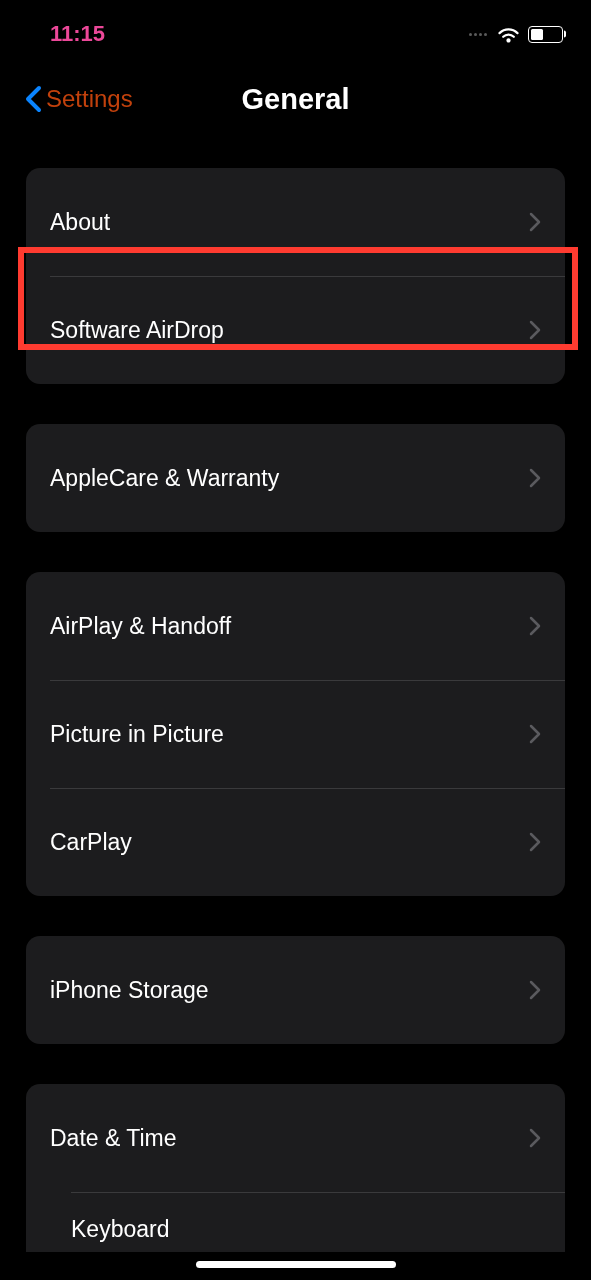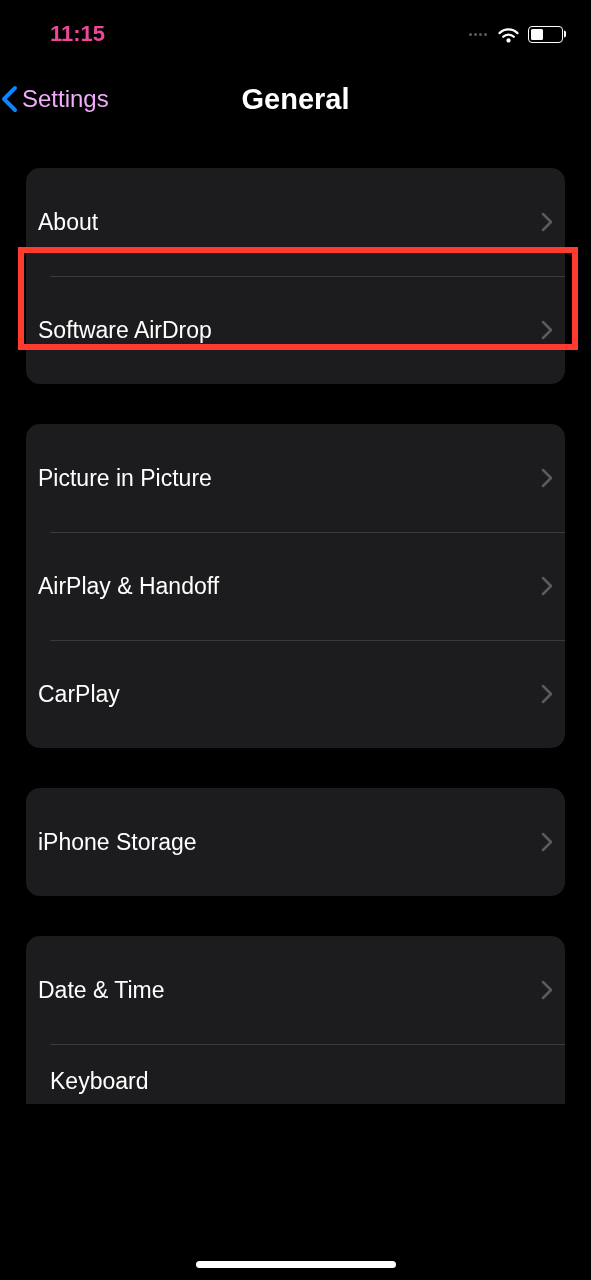--- a/index.html
+++ b/index.html
@@ -79,24 +79,24 @@
     .nav-header {
       display: flex;
       align-items: center;
       padding: 34px 0 28px 0;
       position: relative;
       height: 80px;
     }
     .back-button {
       display: flex;
       align-items: flex-start;
-      color: #f0abfc;
+      color: #c2410c;
       font-size: 24px;
       position: absolute;
-      left: 0;
+      left: 24px;
       gap: 4px;
     }
     .back-chevron svg {
       display: block;
     }
     .nav-title {
       font-size: 29px;
       font-weight: 600;
       color: #ffffff;
       position: absolute;
@@ -112,21 +112,21 @@
       margin-top: 40px;
       overflow: hidden;
     }
     .group:first-child {
       margin-top: 32px;
     }
     .row {
       display: flex;
       align-items: center;
       justify-content: space-between;
-      padding: 0 12px;
+      padding: 0 24px;
       height: 108px;
       position: relative;
     }
     .row-label {
       font-size: 23px;
       font-weight: 400;
       color: #ffffff;
     }
     .row-chevron svg {
       display: block;
@@ -159,20 +159,21 @@
     }
     .group-partial {
       margin-top: 40px;
       background: #1c1c1e;
       border-radius: 14px 14px 0 0;
       overflow: hidden;
     }
     .row-partial {
       height: 60px;
       padding: 14px 24px 0 24px;
+      margin-left: 21px;
     }
   </style>
 </head>
 <body>
 
 <div class="status-bar">
   <div class="status-time">11:15</div>
   <div class="status-right">
     <div class="dots">
       <div class="dot"></div>
@@ -219,32 +220,42 @@
     <div class="row">
       <span class="row-label">Software AirDrop</span>
       <span class="row-chevron">
         <svg width="12" height="20" viewBox="0 0 12 20" fill="none">
             <path d="M2 2 L10 10 L2 18" stroke="#5a5a5e" stroke-width="2.5" stroke-linecap="round" stroke-linejoin="round"></path>
           </svg>
       </span>
     </div>
   </div>
 
-
-  <div class="group">
+  <div class="group">
+    <div class="row">
+      <span class="row-label">AppleCare &amp; Warranty</span>
+      <span class="row-chevron">
+        <svg width="12" height="20" viewBox="0 0 12 20" fill="none">
+            <path d="M2 2 L10 10 L2 18" stroke="#5a5a5e" stroke-width="2.5" stroke-linecap="round" stroke-linejoin="round"></path>
+          </svg>
+      </span>
+    </div>
+  </div>
+
+  <div class="group">
+    <div class="row">
+      <span class="row-label">AirPlay &amp; Handoff</span>
+      <span class="row-chevron">
+        <svg width="12" height="20" viewBox="0 0 12 20" fill="none">
+            <path d="M2 2 L10 10 L2 18" stroke="#5a5a5e" stroke-width="2.5" stroke-linecap="round" stroke-linejoin="round"></path>
+          </svg>
+      </span>
+    </div>
     <div class="row">
       <span class="row-label">Picture in Picture</span>
-      <span class="row-chevron">
-        <svg width="12" height="20" viewBox="0 0 12 20" fill="none">
-            <path d="M2 2 L10 10 L2 18" stroke="#5a5a5e" stroke-width="2.5" stroke-linecap="round" stroke-linejoin="round"></path>
-          </svg>
-      </span>
-    </div>
-    <div class="row">
-      <span class="row-label">AirPlay &amp; Handoff</span>
       <span class="row-chevron">
         <svg width="12" height="20" viewBox="0 0 12 20" fill="none">
             <path d="M2 2 L10 10 L2 18" stroke="#5a5a5e" stroke-width="2.5" stroke-linecap="round" stroke-linejoin="round"></path>
           </svg>
       </span>
     </div>
     <div class="row">
       <span class="row-label">CarPlay</span>
       <span class="row-chevron">
         <svg width="12" height="20" viewBox="0 0 12 20" fill="none">

